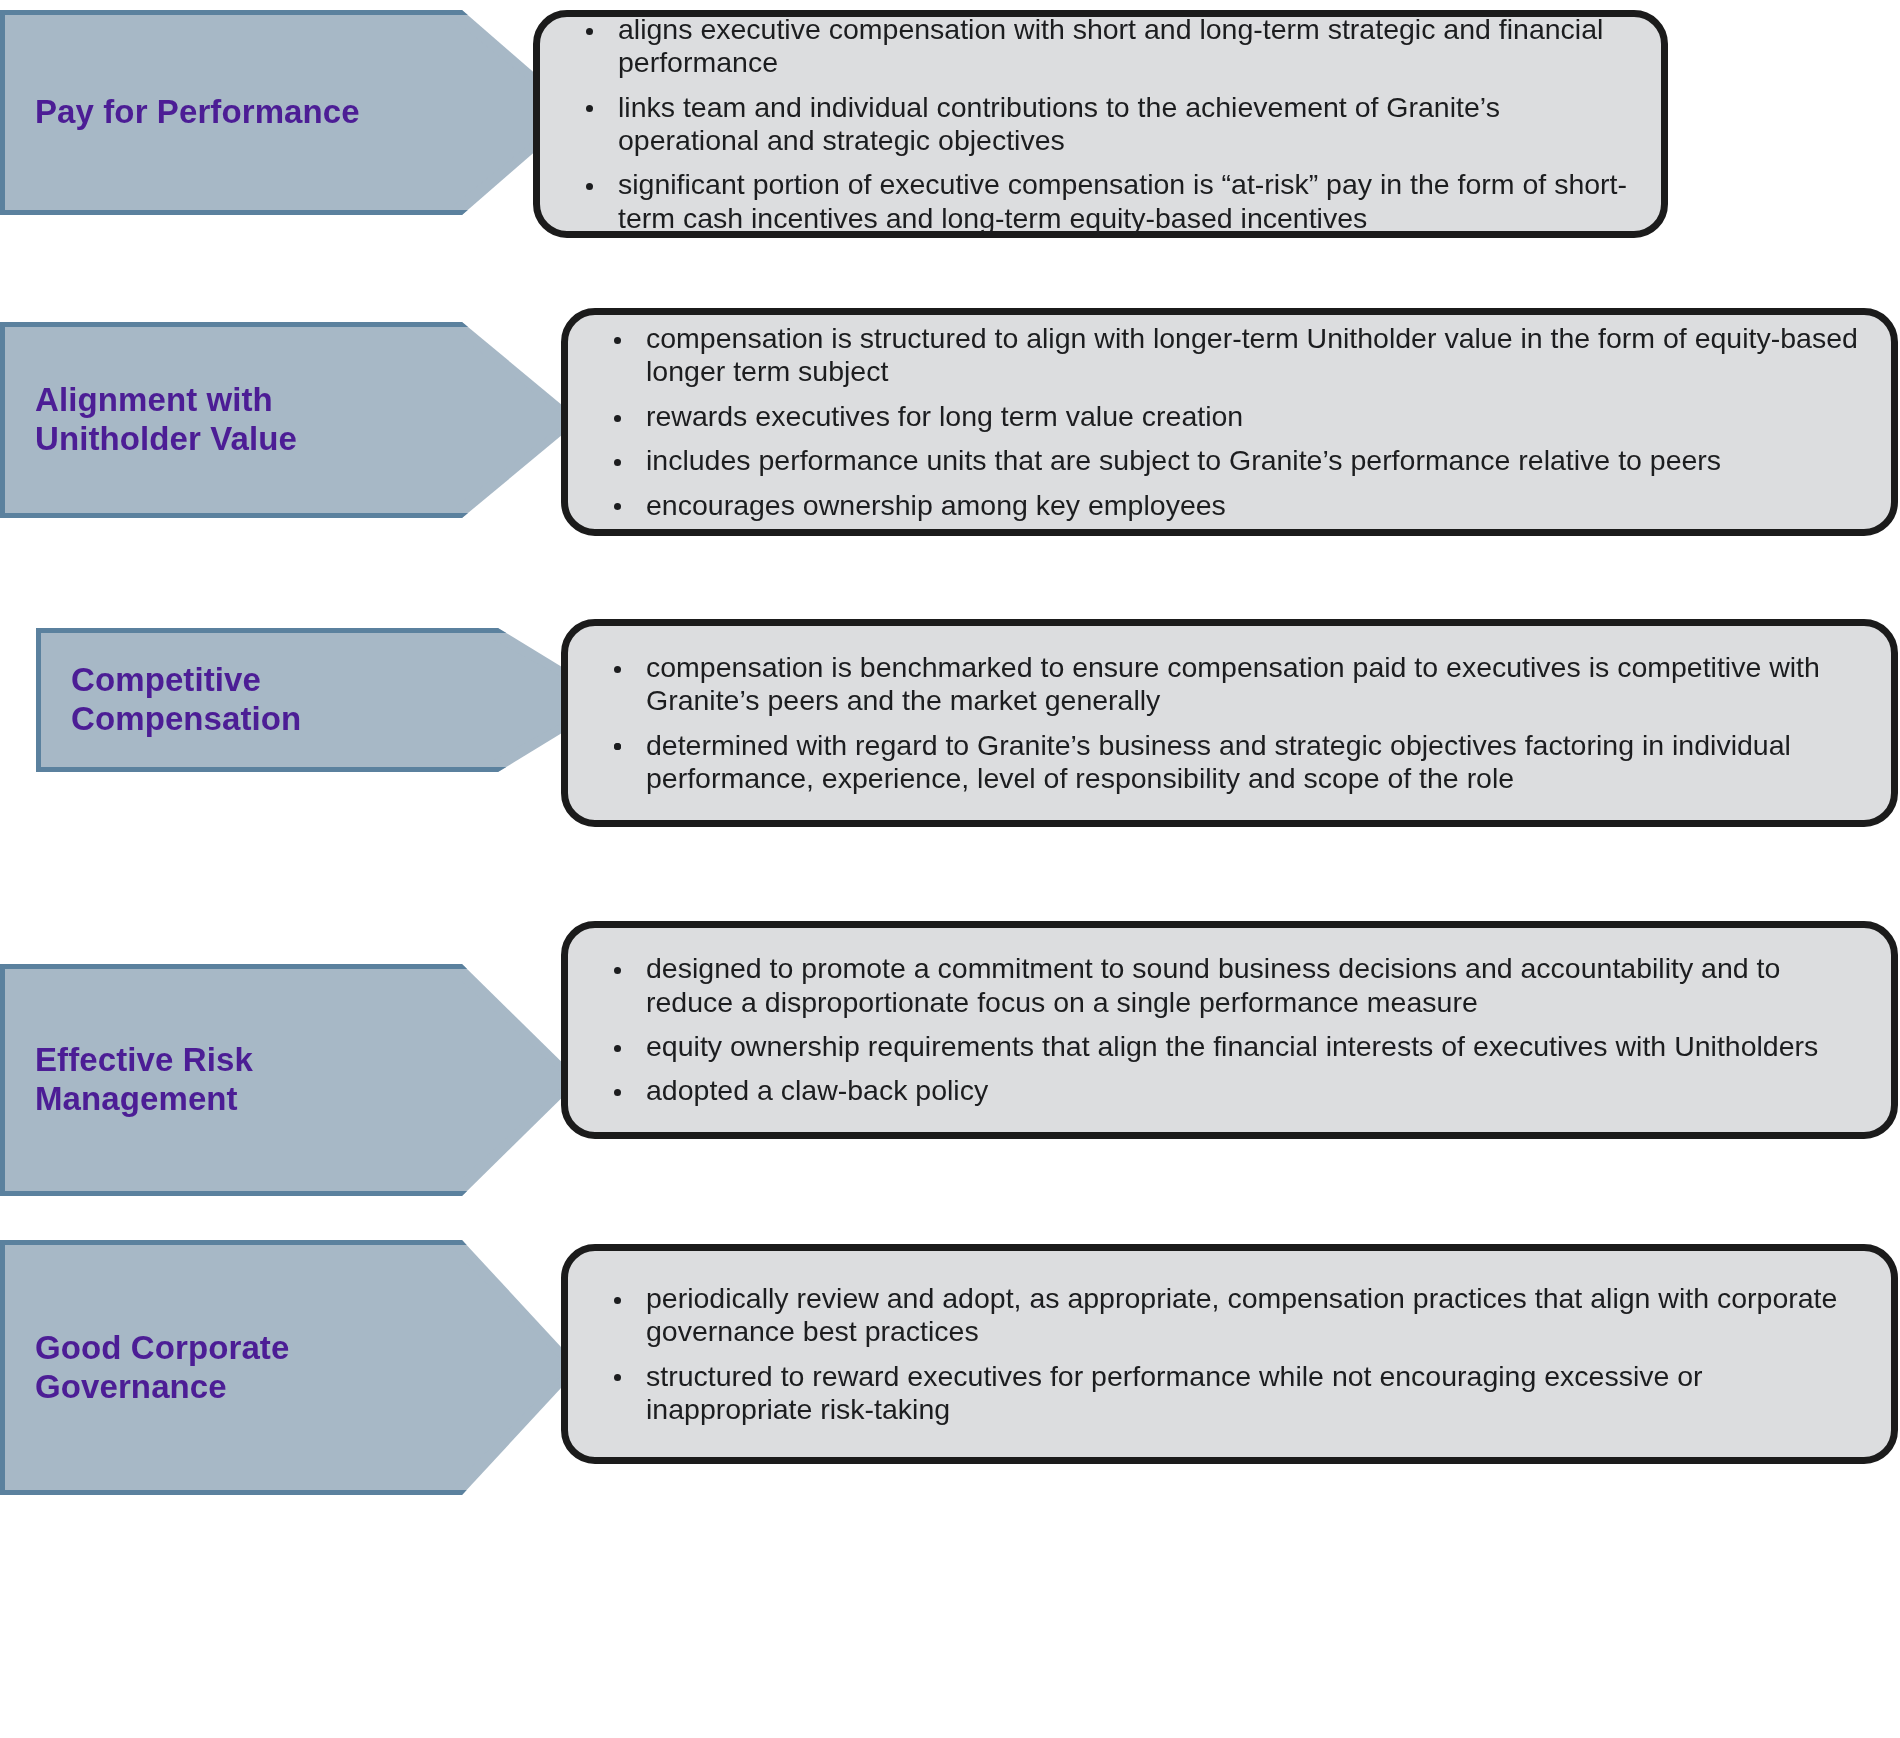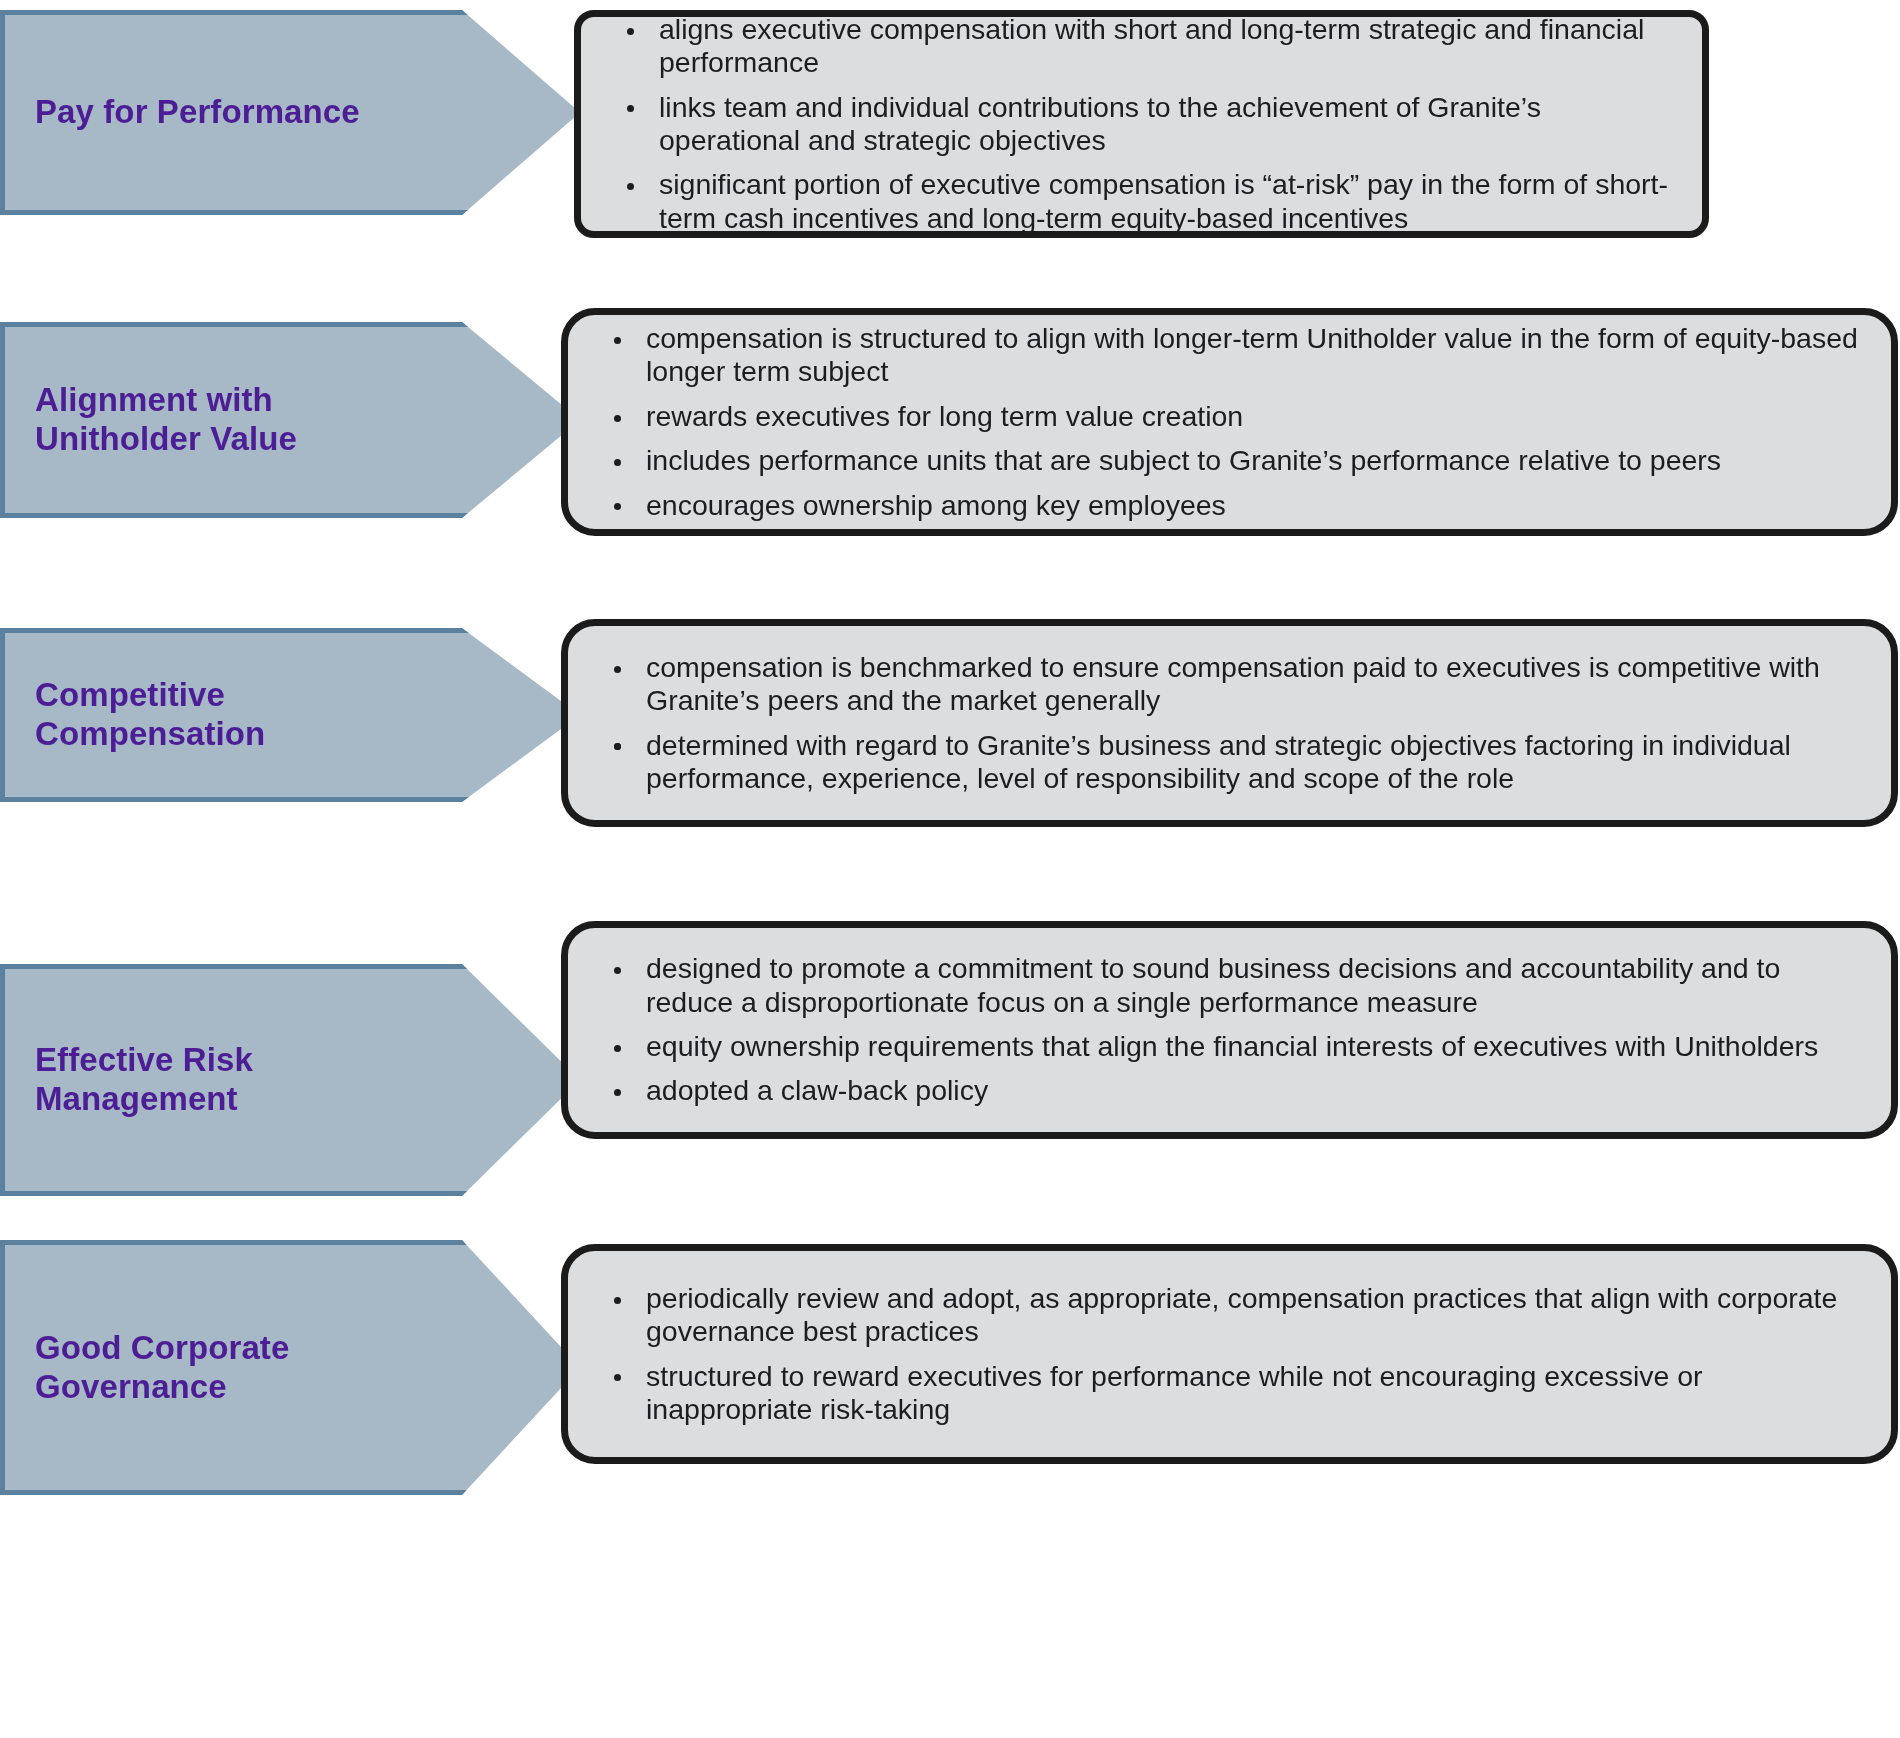--- a/index.html
+++ b/index.html
@@ -92,21 +92,21 @@
 </head>
 <body>
 
 <div id="canvas">
 
   <div class="row" style="top:10px;height:230px;">
     <div class="chevron" style="top:0px;height:205px;width:580px;">
       <div class="chevron-inner"></div>
       <div class="chevron-label">Pay for Performance</div>
     </div>
-    <div class="callout" style="left:574px;top:0px;width:1135px;height:228px;border-radius:20px;">
+    <div class="callout" style="left:533px;top:0px;width:1135px;height:228px;">
       <ul class="bullets">
         <li><span class="dot"></span><span>aligns executive compensation with short and long-term strategic and financial performance</span></li>
         <li><span class="dot"></span><span>links team and individual contributions to the achievement of Granite’s operational and strategic objectives</span></li>
         <li><span class="dot"></span><span>significant portion of executive compensation is “at-risk” pay in the form of short-term cash incentives and long-term equity-based incentives</span></li>
       </ul>
     </div>
   </div>
 
   <div class="row" style="top:322px;height:215px;">
     <div class="chevron" style="top:0px;height:196px;width:580px;">
@@ -118,21 +118,21 @@
       <ul class="bullets">
         <li><span class="dot"></span><span>compensation is structured to align with longer-term Unitholder value in the form of equity-based longer term subject</span></li>
         <li><span class="dot"></span><span>rewards executives for long term value creation</span></li>
         <li><span class="dot"></span><span>includes performance units that are subject to Granite’s performance relative to peers</span></li>
         <li><span class="dot"></span><span>encourages ownership among key employees</span></li>
       </ul>
     </div>
   </div>
 
   <div class="row" style="top:628px;height:218px;">
-    <div class="chevron" style="top:0px;height:174px;width:580px;">
+    <div class="chevron" style="top:0px;height:144px;width:580px;margin-left:36px;">
       <div class="chevron-inner"></div>
       <div class="chevron-label">Competitive
 Compensation</div>
     </div>
     <div class="callout" style="left:561px;top:-9px;width:1337px;height:208px;">
       <ul class="bullets">
         <li><span class="dot"></span><span>compensation is benchmarked to ensure compensation paid to executives is competitive with Granite’s peers and the market generally</span></li>
         <li><span class="dot"></span></li>
         <li><span class="dot"></span><span>determined with regard to Granite’s business and strategic objectives factoring in individual performance, experience, level of responsibility and scope of the role</span></li>
       </ul>

